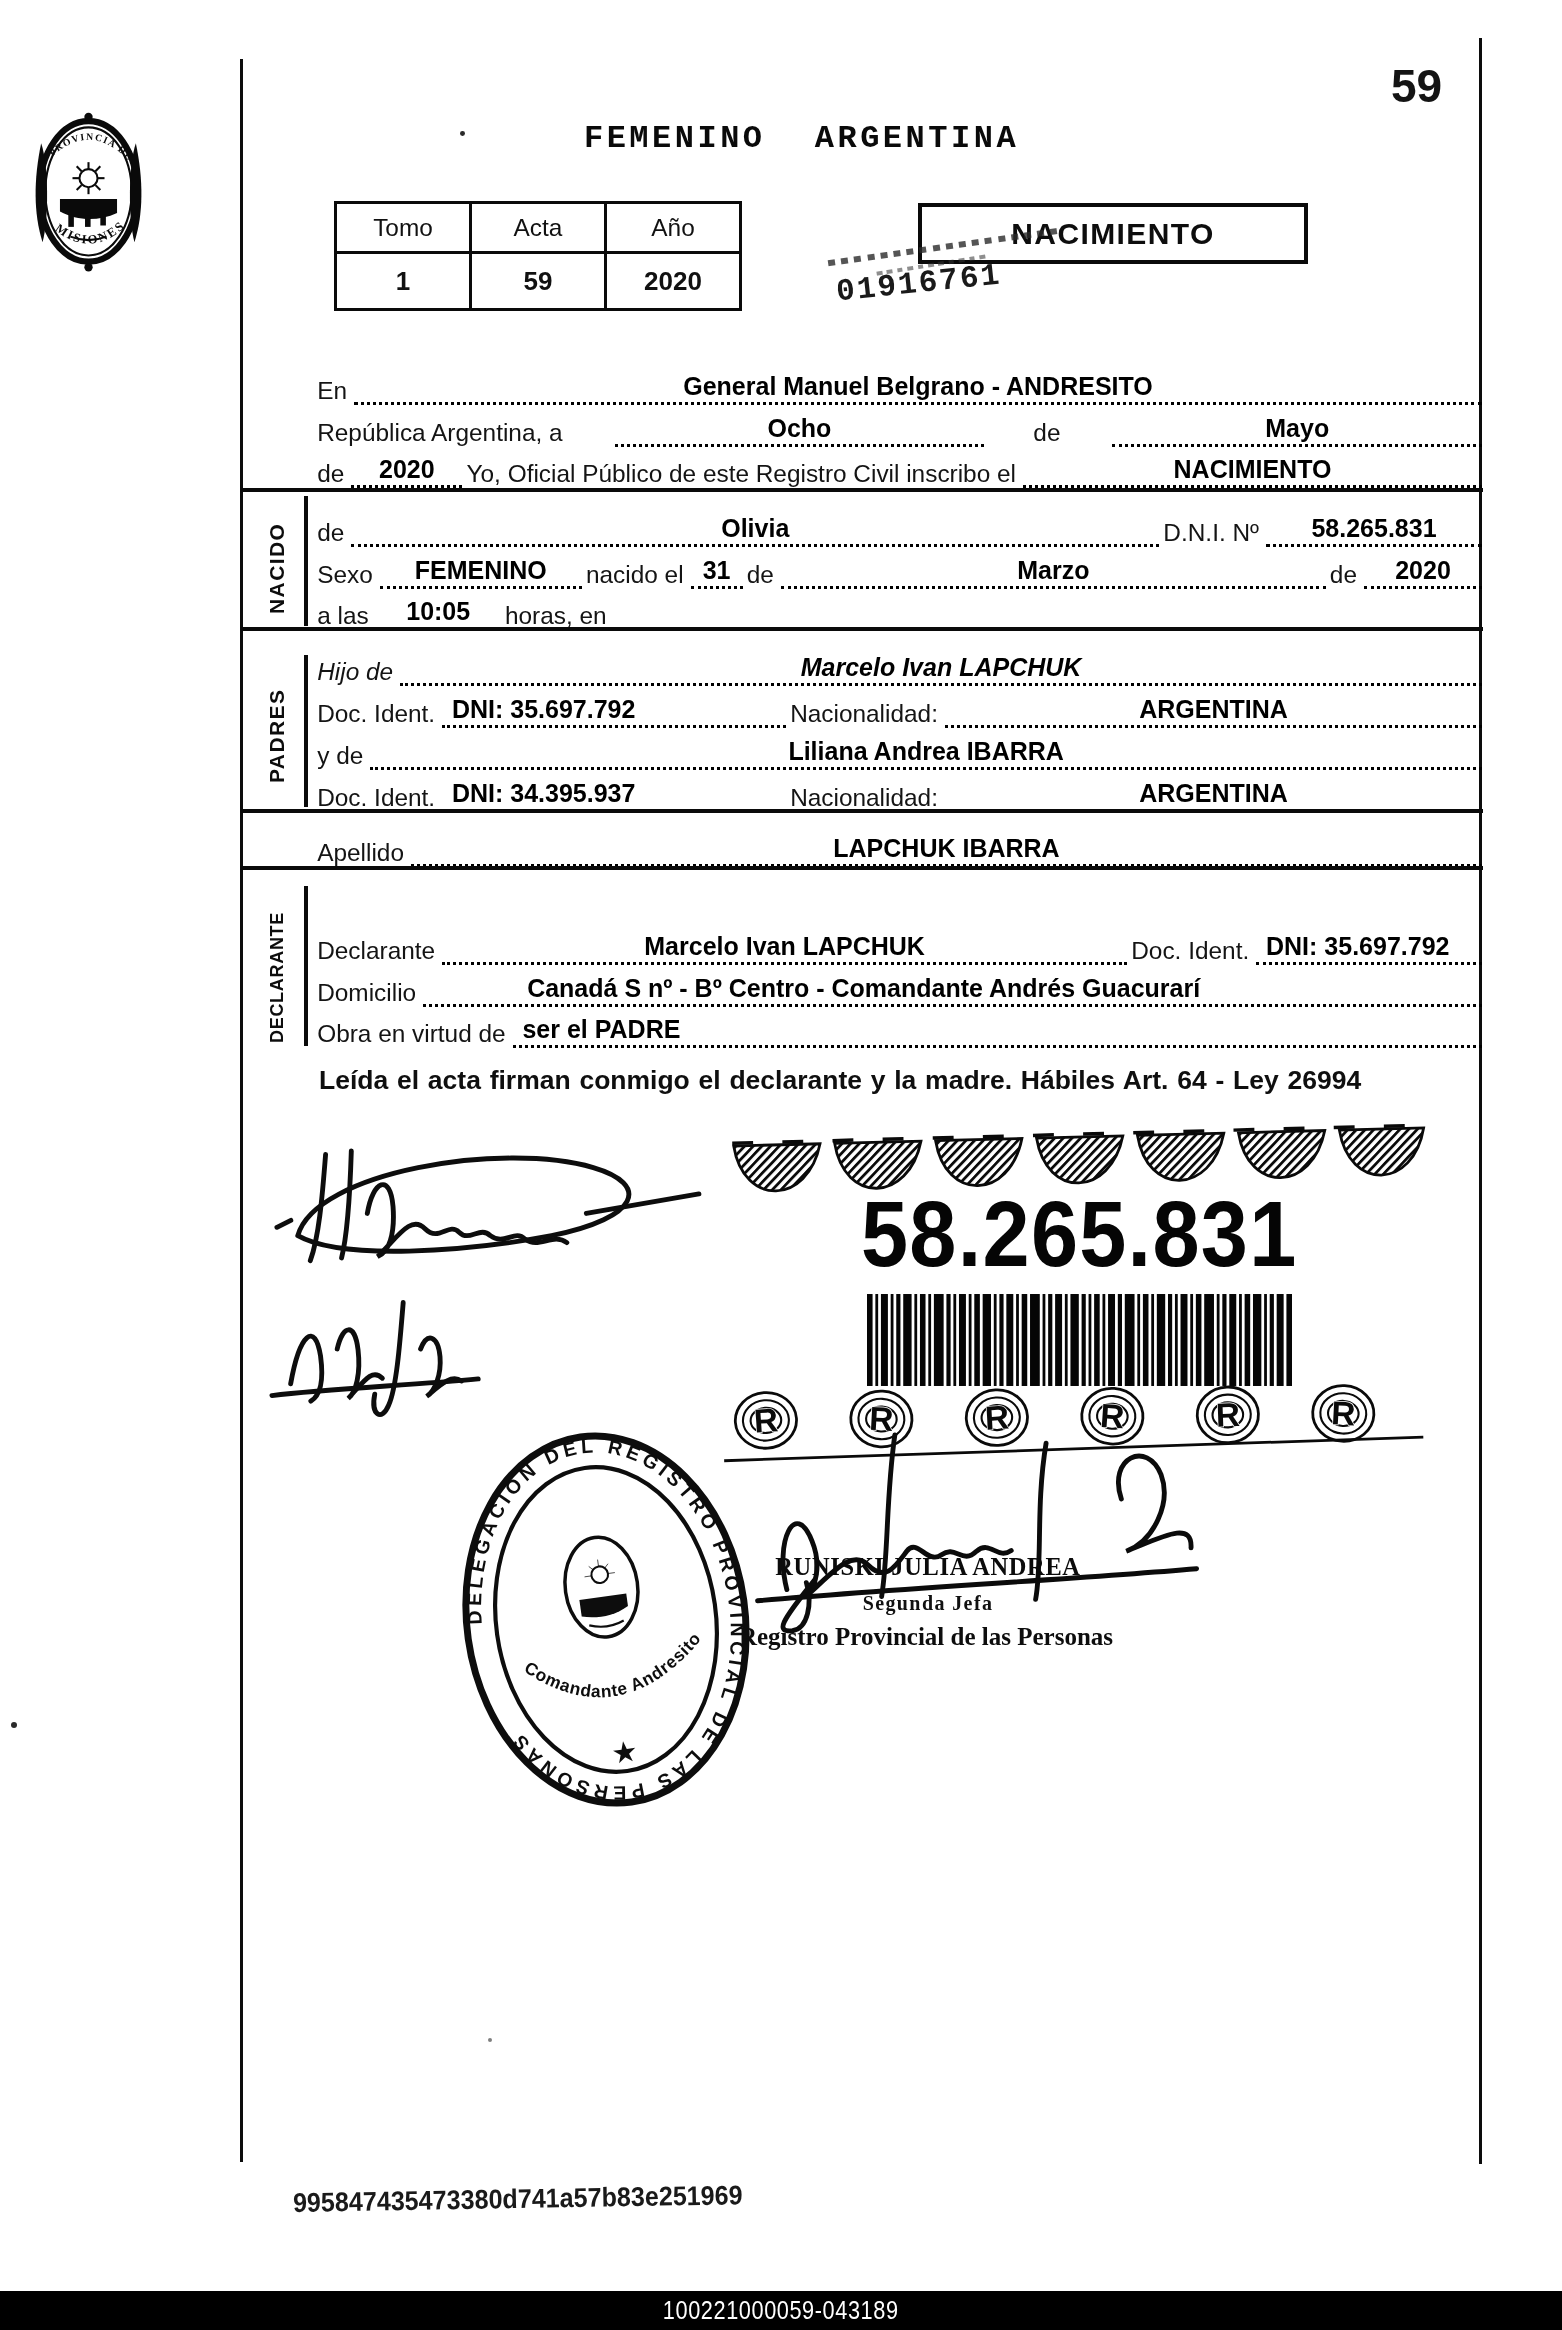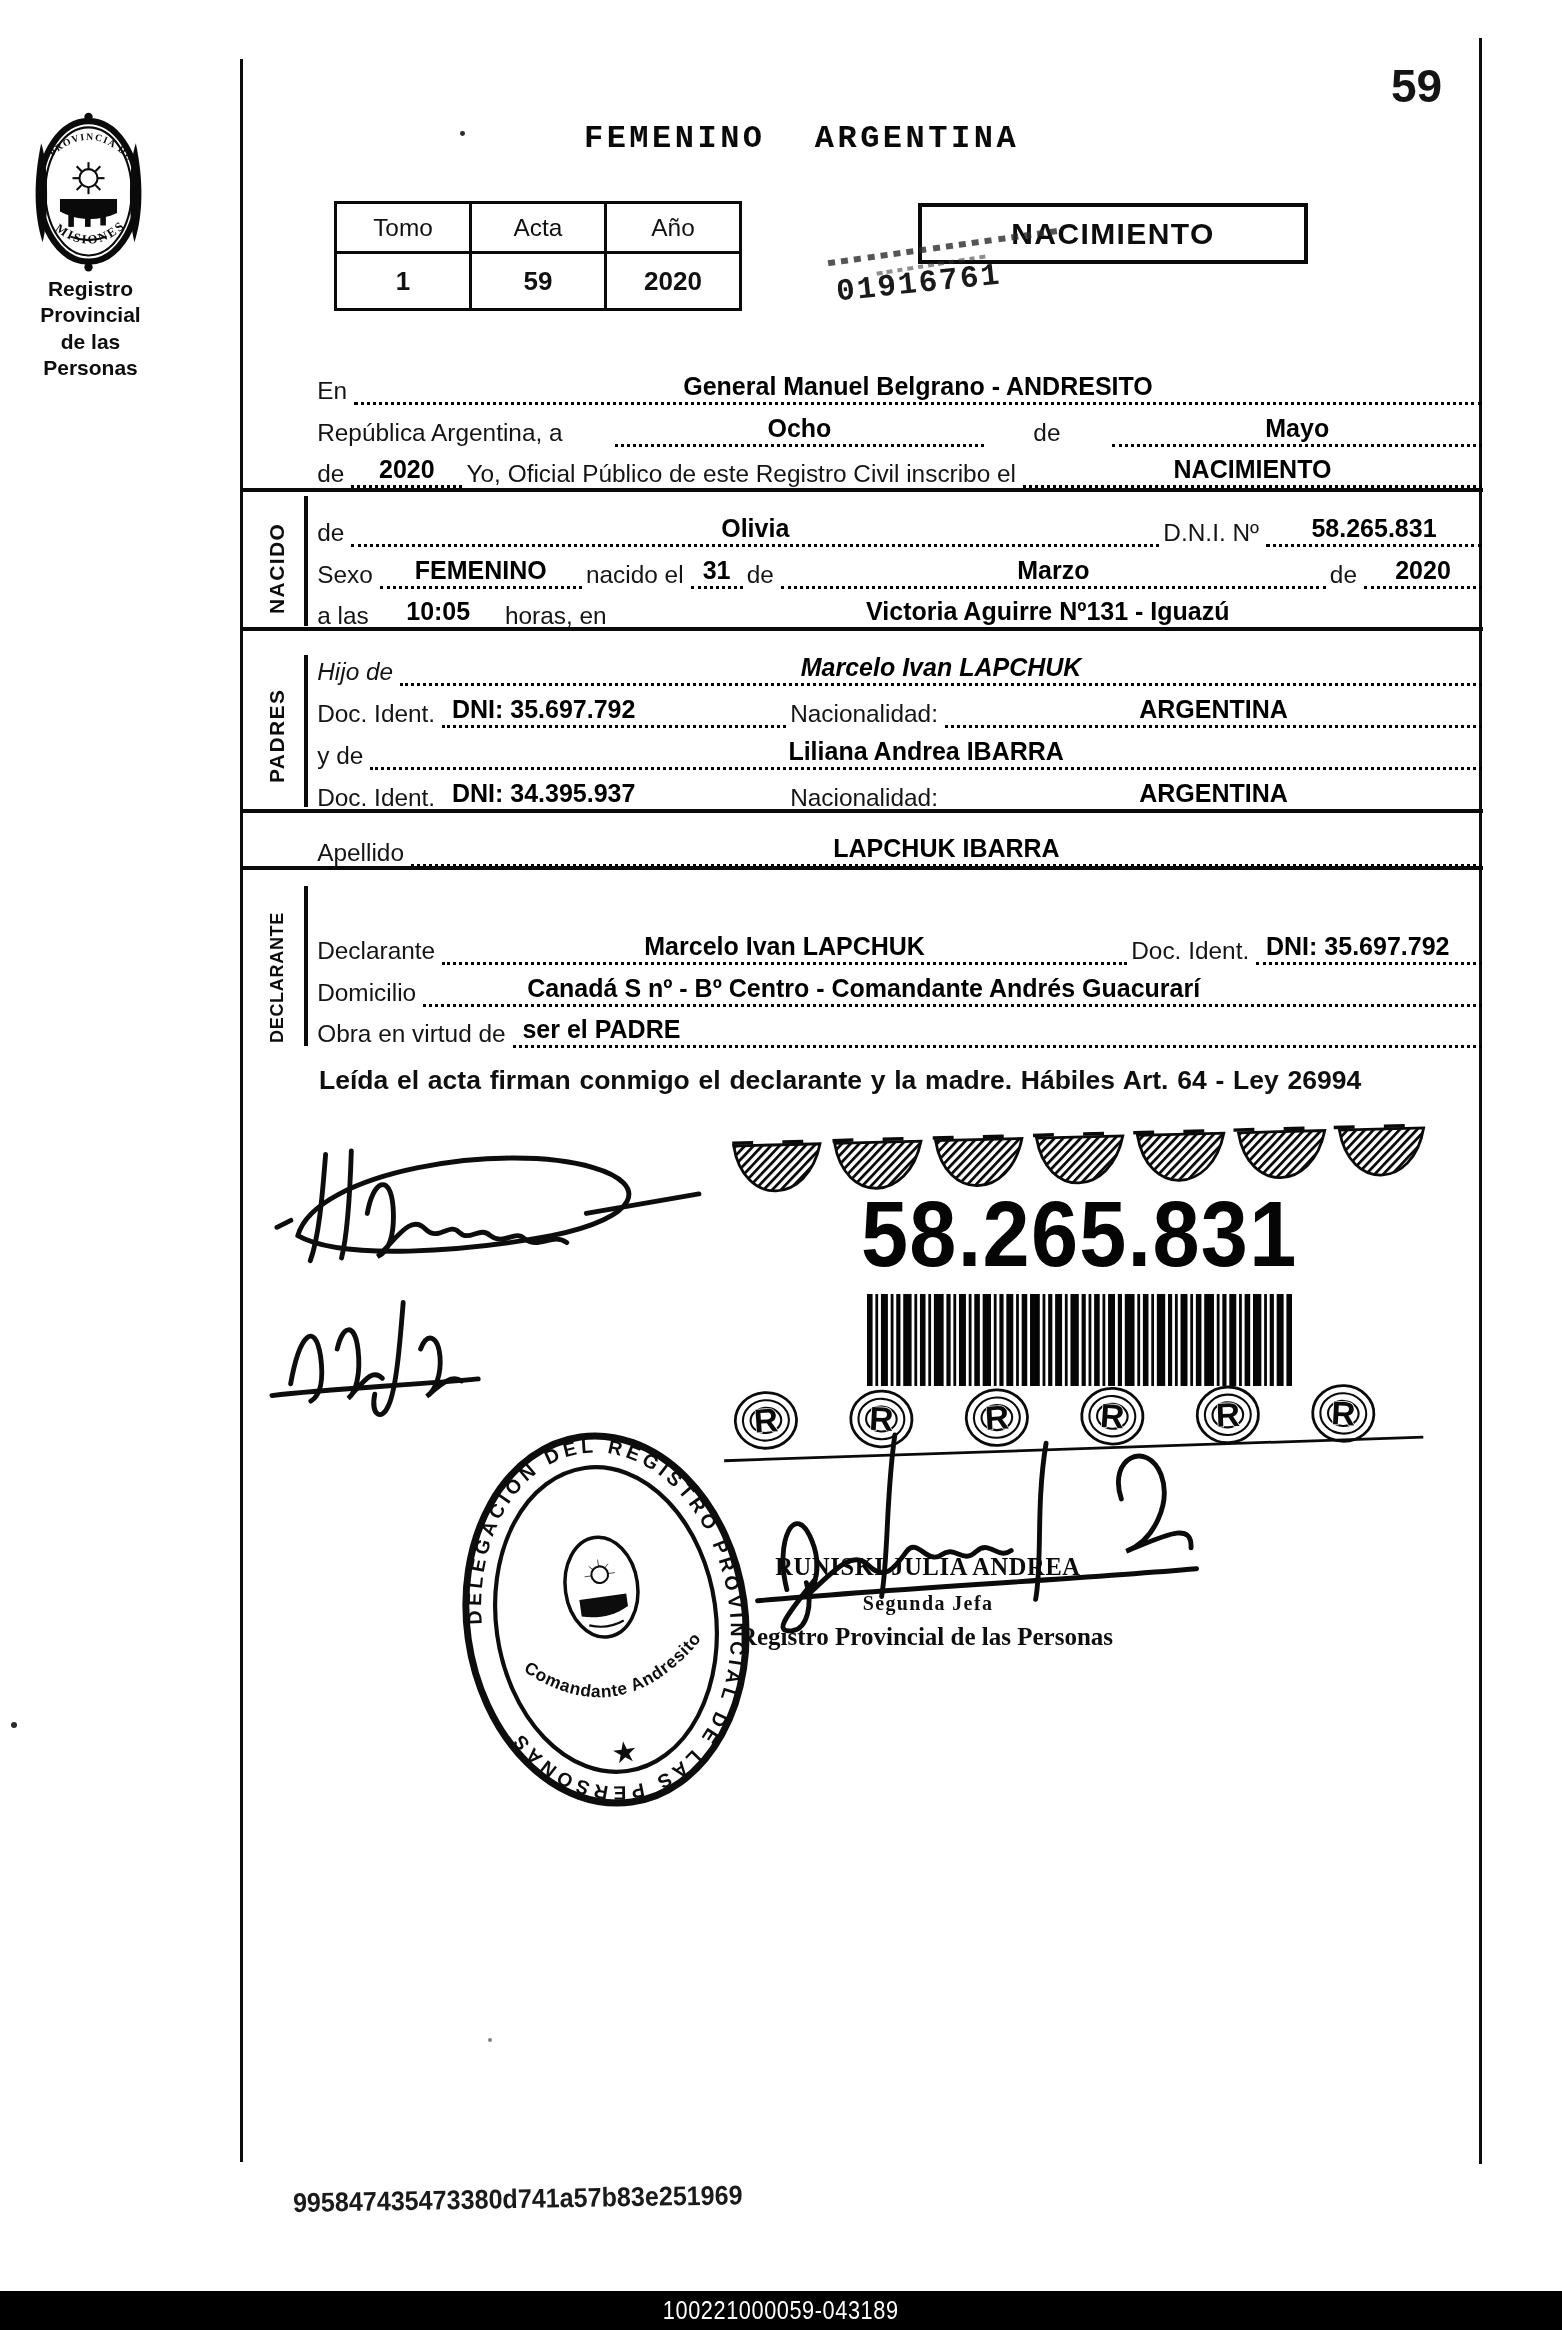--- a/index.html
+++ b/index.html
@@ -98,24 +98,20 @@
         <line x1="91" y1="118" x2="98" y2="125"></line>
       <line x1="98" y1="91" x2="91" y2="98"></line>
         <line x1="71" y1="118" x2="64" y2="125"></line>
     </g>
     <path d="M 40 138 L 122 138 L 122 158 C 96 170 66 170 40 156 Z" fill="#0a0a0a"></path>
     <rect x="52" y="160" width="8" height="18" fill="#0a0a0a"></rect>
     <rect x="76" y="162" width="8" height="16" fill="#0a0a0a"></rect>
     <rect x="98" y="160" width="8" height="16" fill="#0a0a0a"></rect>
     <path d="M 55 192 Q 81 202 107 192" fill="none" stroke="#0a0a0a" stroke-width="3"></path>
   </svg>
-  <div class="org-name">
-    <div>Registro Provincial</div>
-    <div>de las Personas</div>
-  </div>
 
   <div class="doc-title">FEMENINO ARGENTINA</div>
   <div class="dot" style="left:460px;top:131px;width:4.9px;height:4.9px;"></div>
 
   <table class="rec-table">
     <tbody>
         <tr class="hd">
       <td>Tomo</td>
       <td>Acta</td>
       <td>Año</td>
@@ -166,21 +162,20 @@
     <span class="seg w75">31</span>
     <span class="lbl">de</span>
     <span class="seg fx">Marzo</span>
     <span class="lbl">de</span>
     <span class="seg w170">2020</span>
   </div>
   <div class="row" style="top:579px;">
     <span class="lbl">a las</span>
     <span class="seg w180">10:05</span>
     <span class="lbl">horas, en</span>
-    <span class="seg fx">Victoria Aguirre Nº131 - Iguazú</span>
   </div>
   <div class="hrule" style="top:627px;"></div>
 
   <div class="vlabel" style="left:265px;top:783px;font-size:21px;">PADRES</div>
   <div class="vline" style="left:304px;top:655px;height:152px;"></div>
   <div class="row" style="top:635px;font-style:italic;">
     <span class="lbl">Hijo de</span>
     <span class="seg fx">Marcelo Ivan LAPCHUK</span>
   </div>
   <div class="row" style="top:677px;">

